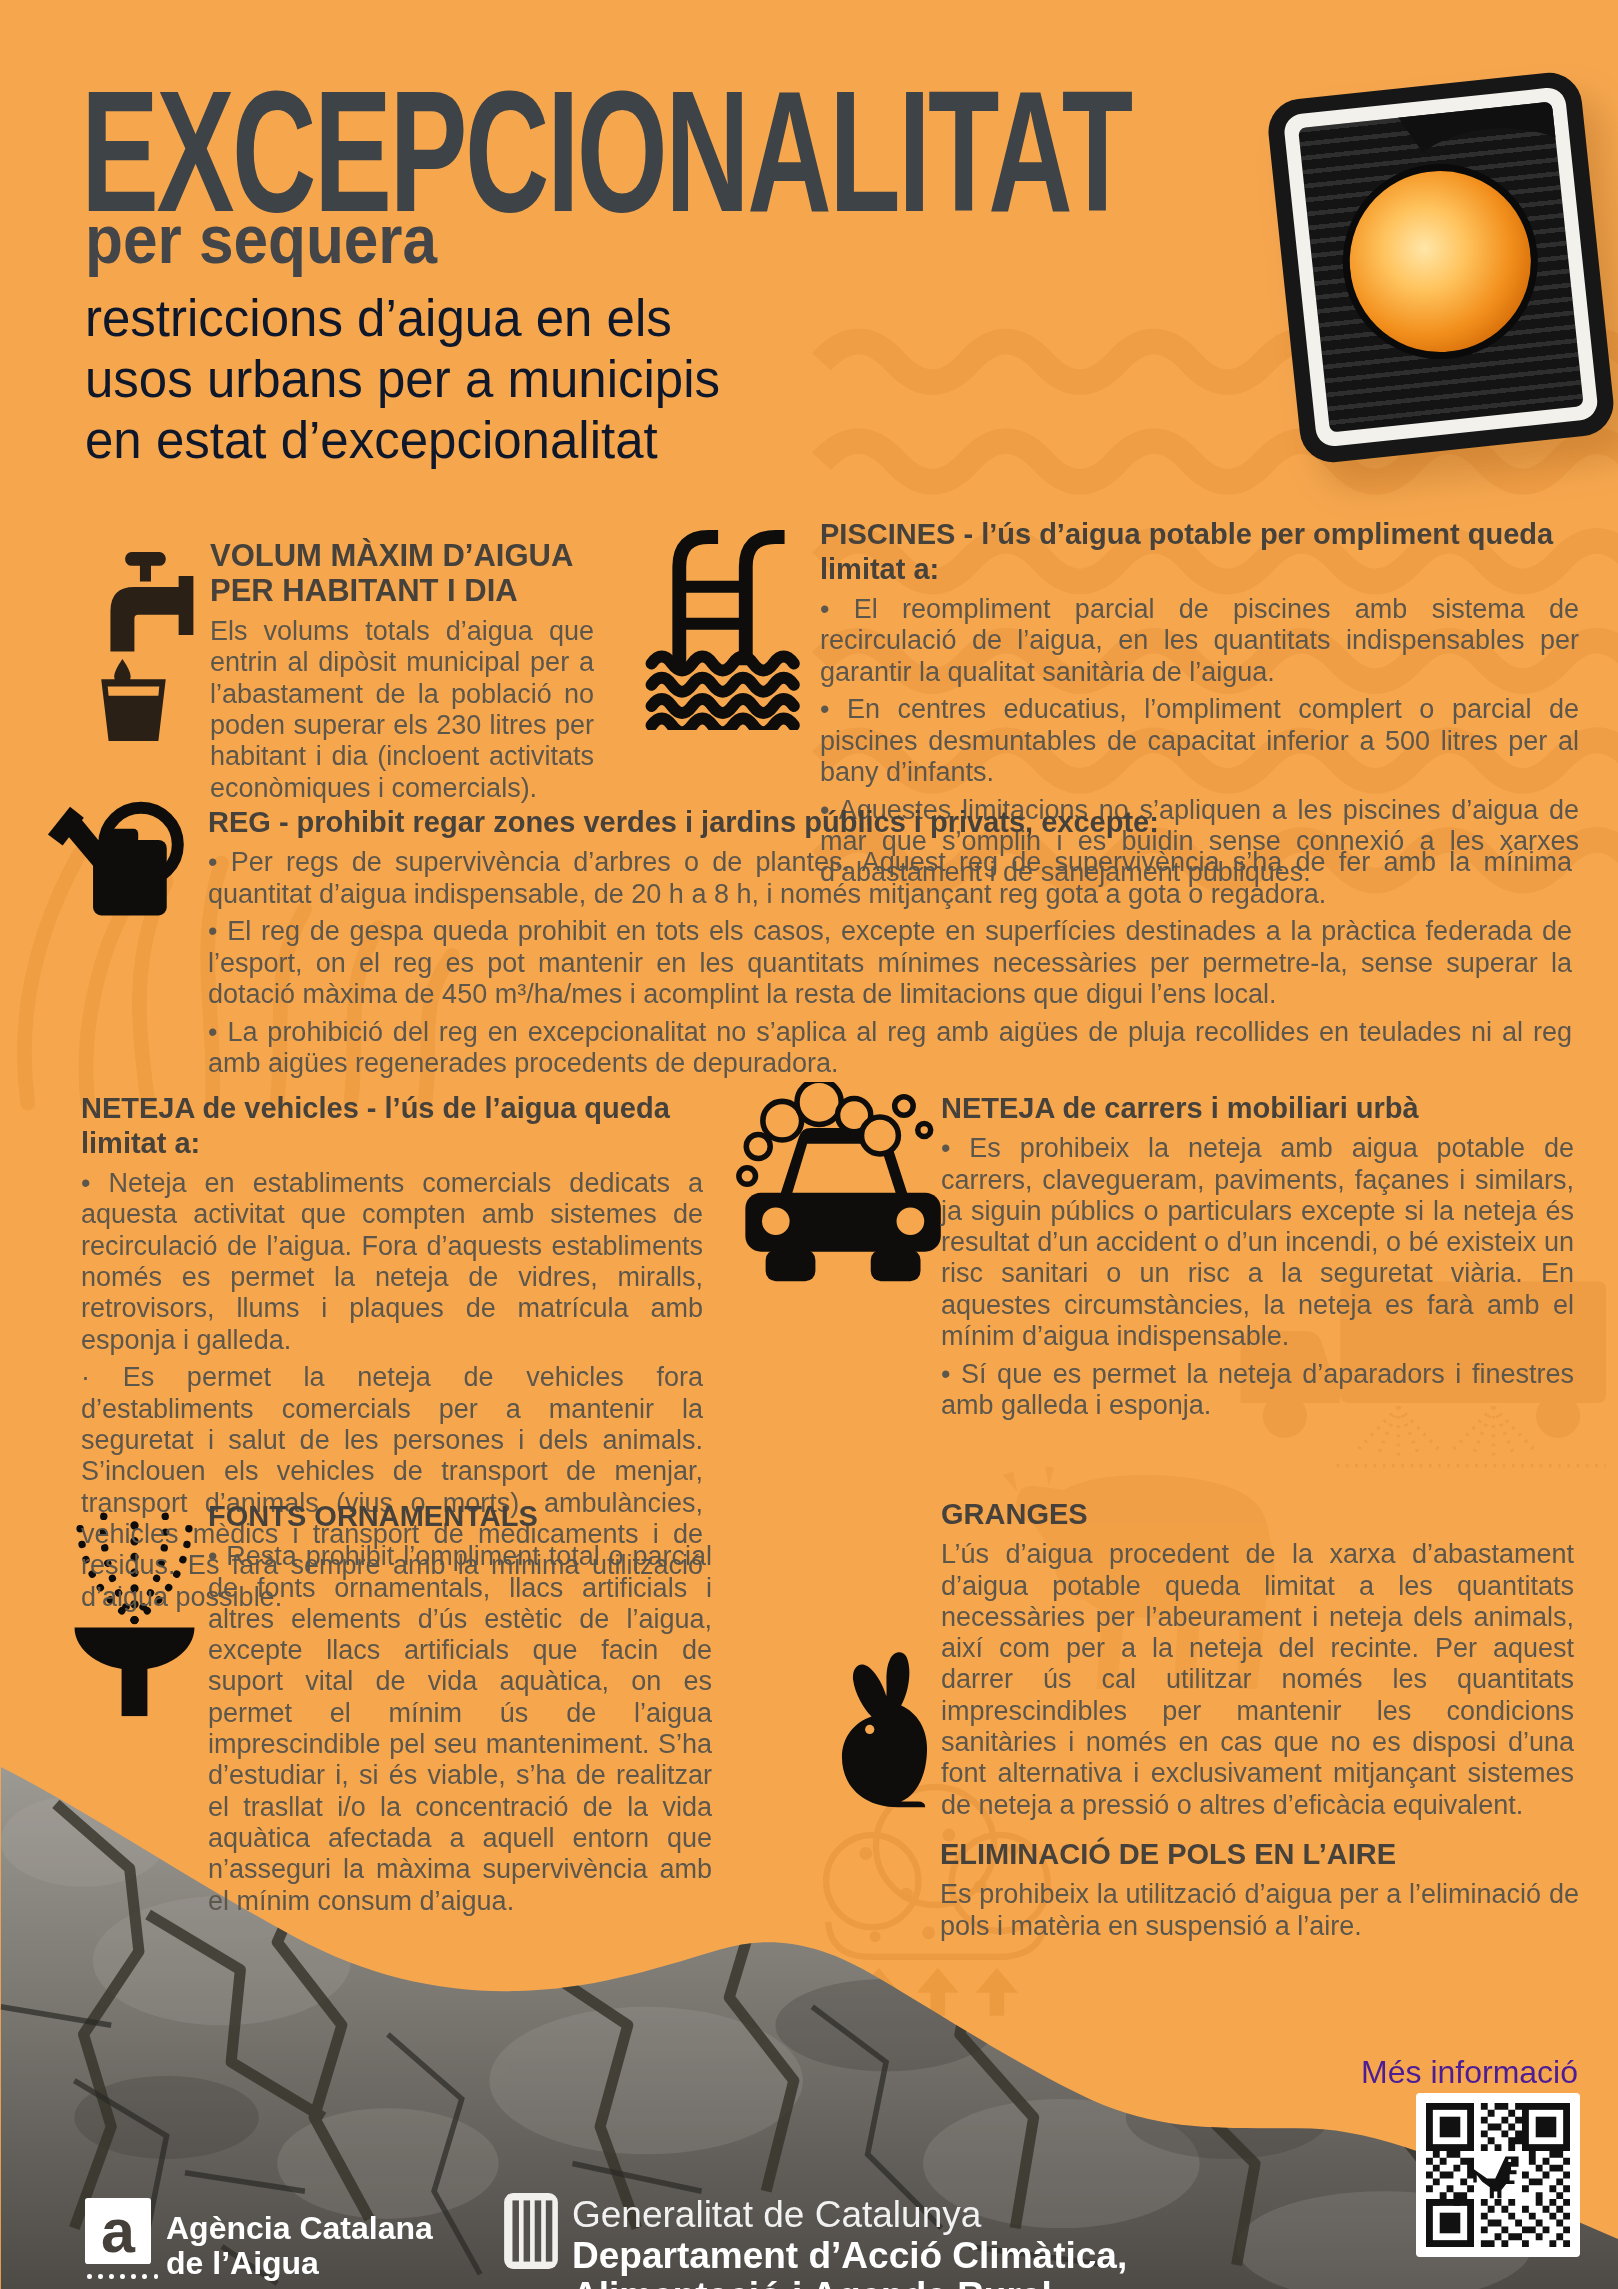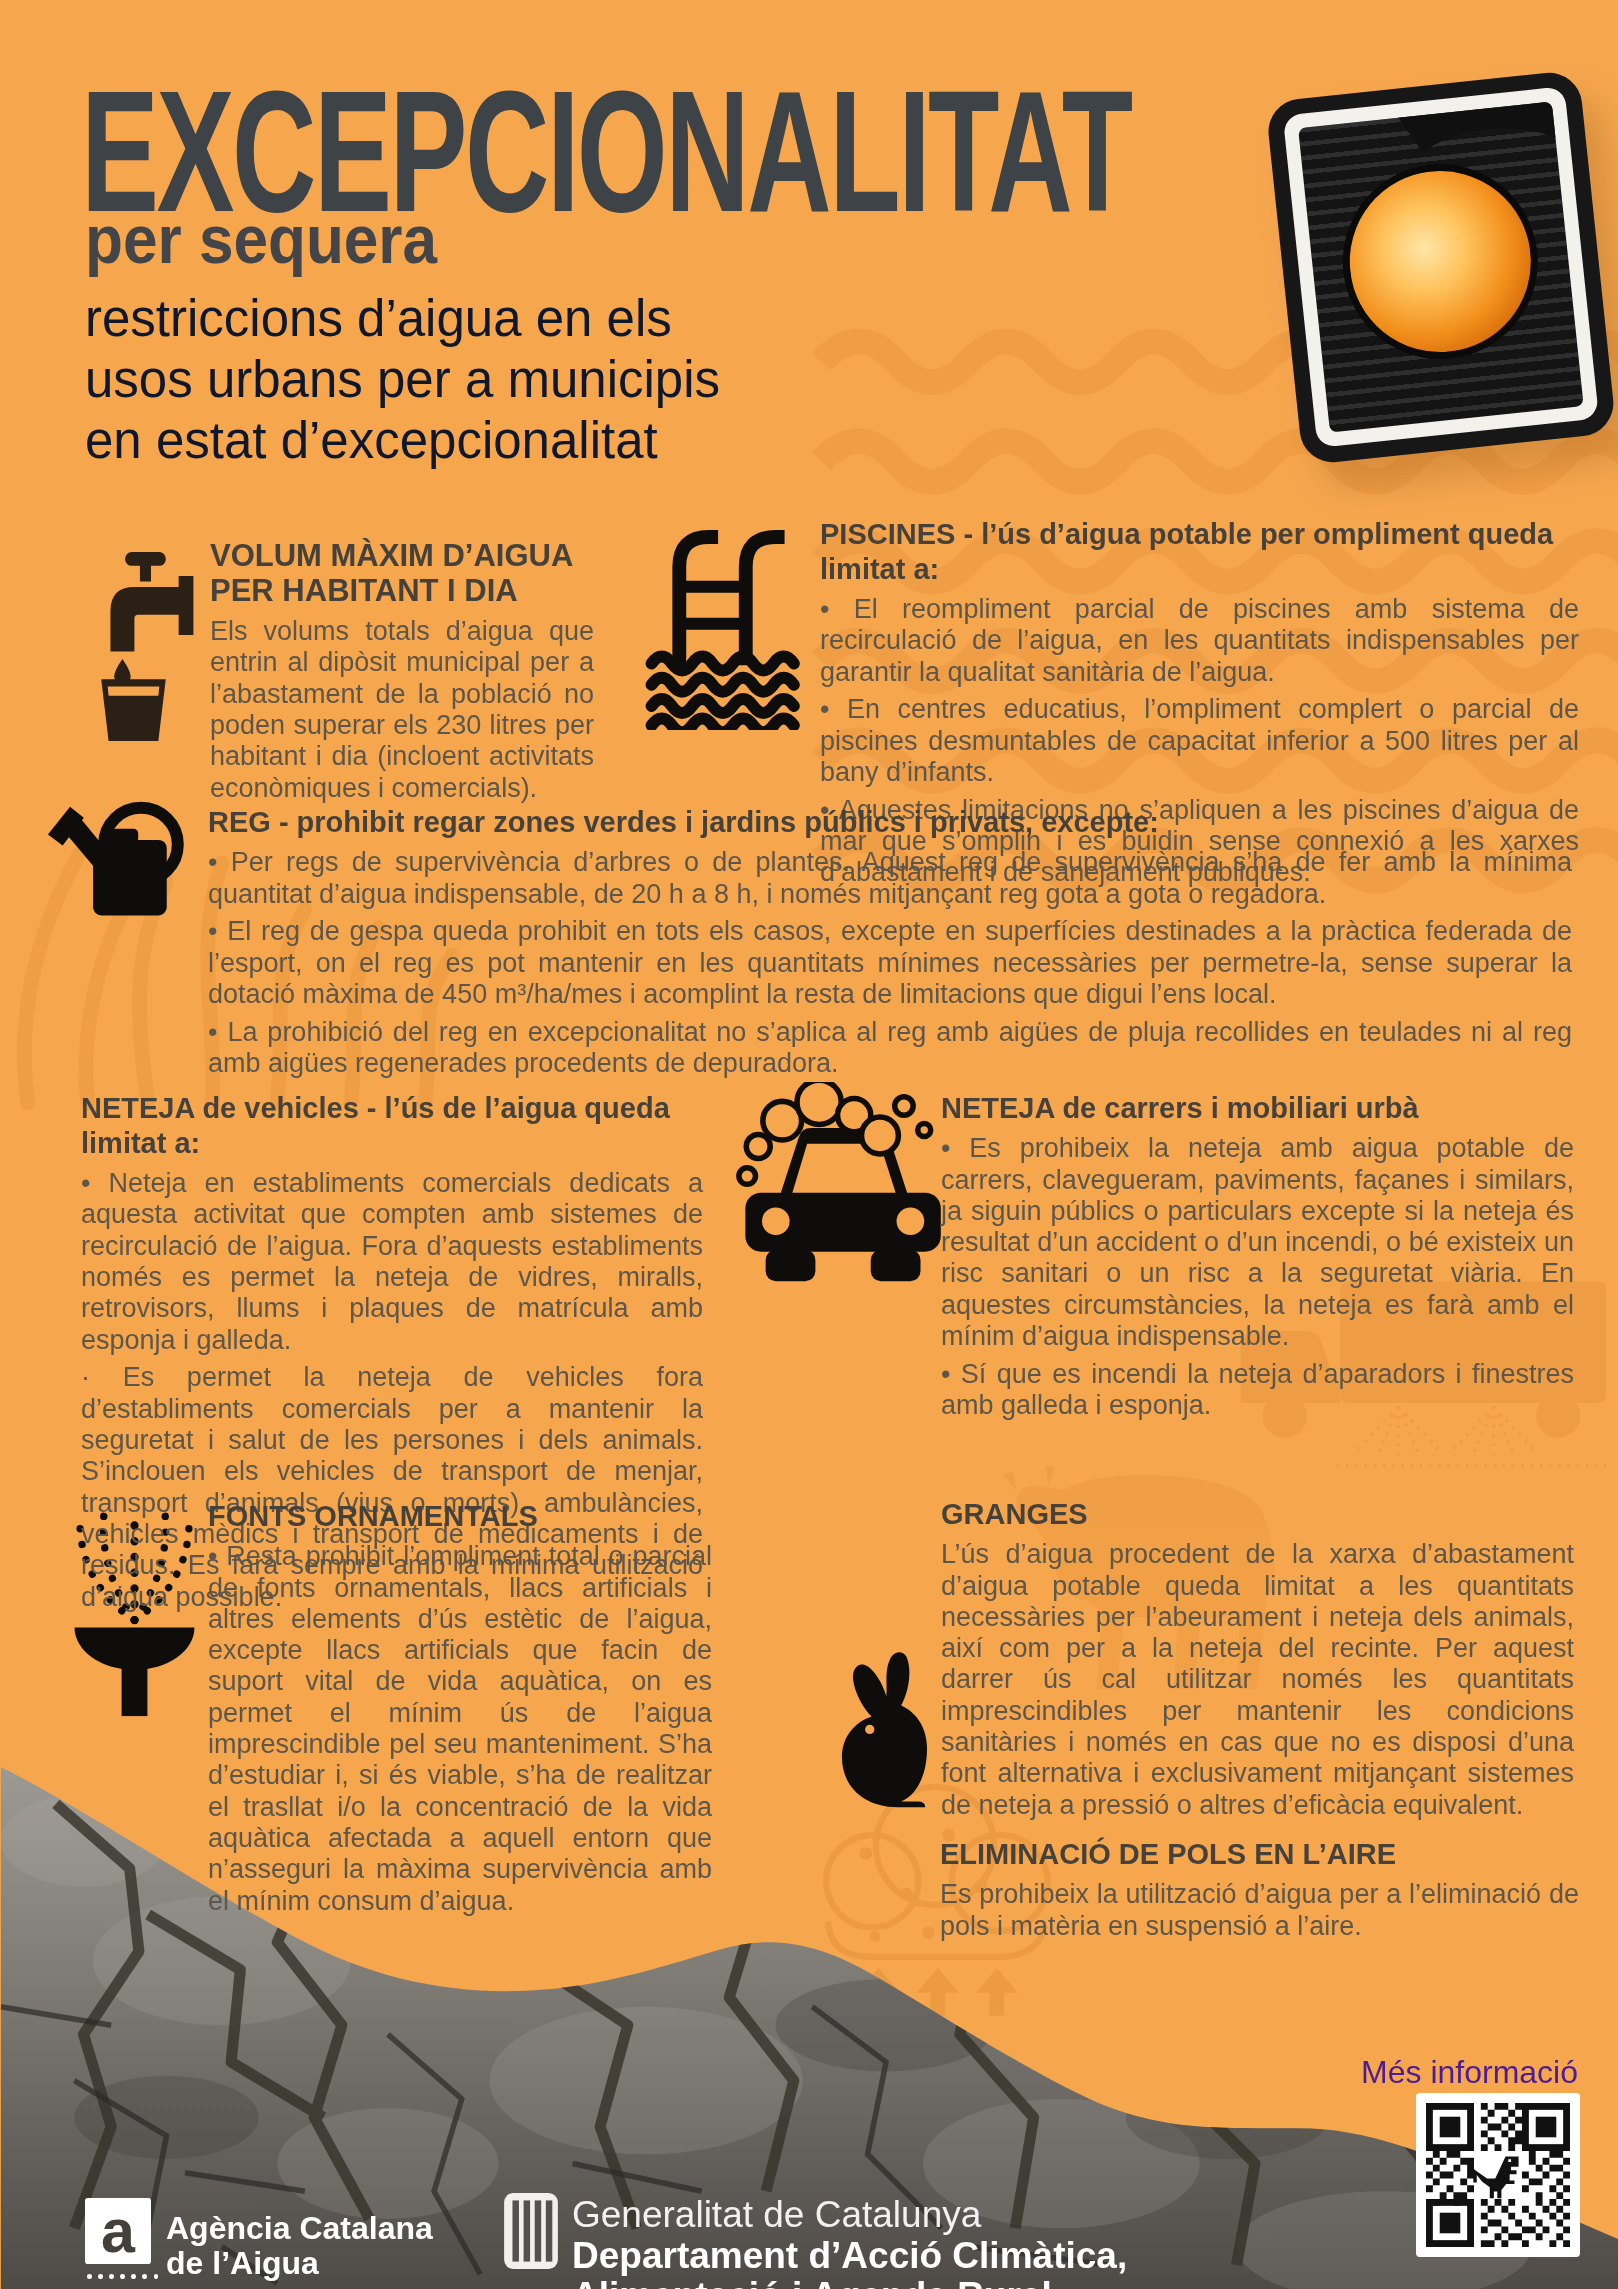--- a/index.html
+++ b/index.html
@@ -290,21 +290,21 @@
 
   <section class="sec" style="left:81px;top:1091px;width:622px">
     <h2>NETEJA de vehicles - l’ús de l’aigua queda limitat a:</h2>
     <p>• Neteja en establiments comercials dedicats a aquesta activitat que compten amb sistemes de recirculació de l’aigua. Fora d’aquests establiments només es permet la neteja de vidres, miralls, retrovisors, llums i plaques de matrícula amb esponja i galleda.</p>
     <p>· Es permet la neteja de vehicles fora d’establiments comercials per a mantenir la seguretat i salut de les persones i dels animals. S’inclouen els vehicles de transport de menjar, transport d’animals (vius o morts), ambulàncies, vehicles mèdics i transport de medicaments i de residus. Es farà sempre amb la mínima utilització d’aigua possible.</p>
   </section>
 
   <section class="sec" style="left:941px;top:1091px;width:633px">
     <h2>NETEJA de carrers i mobiliari urbà</h2>
     <p>• Es prohibeix la neteja amb aigua potable de carrers, clavegueram, paviments, façanes i similars, ja siguin públics o particulars excepte si la neteja és resultat d’un accident o d’un incendi, o bé existeix un risc sanitari o un risc a la seguretat viària. En aquestes circumstàncies, la neteja es farà amb el mínim d’aigua indispensable.</p>
-    <p>• Sí que es incendi la neteja d’aparadors i finestres amb galleda i esponja.</p>
+    <p>• Sí que es permet la neteja d’aparadors i finestres amb galleda i esponja.</p>
   </section>
 
   <section class="sec" style="left:208px;top:1499px;width:504px">
     <h2>FONTS ORNAMENTALS</h2>
     <p>• Resta prohibit l’ompliment total o parcial de fonts ornamentals, llacs artificials i altres elements d’ús estètic de l’aigua, excepte llacs artificials que facin de suport vital de vida aquàtica, on es permet el mínim ús de l’aigua imprescindible pel seu manteniment. S’ha d’estudiar i, si és viable, s’ha de realitzar el trasllat i/o la concentració de la vida aquàtica afectada a aquell entorn que n’asseguri la màxima supervivència amb el mínim consum d’aigua.</p>
   </section>
 
   <section class="sec" style="left:941px;top:1497px;width:633px">
     <h2>GRANGES</h2>
     <p>L’ús d’aigua procedent de la xarxa d’abastament d’aigua potable queda limitat a les quantitats necessàries per l’abeurament i neteja dels animals, així com per a la neteja del recinte. Per aquest darrer ús cal utilitzar només les quantitats imprescindibles per mantenir les condicions sanitàries i només en cas que no es disposi d’una font alternativa i exclusivament mitjançant sistemes de neteja a pressió o altres d’eficàcia equivalent.</p>

